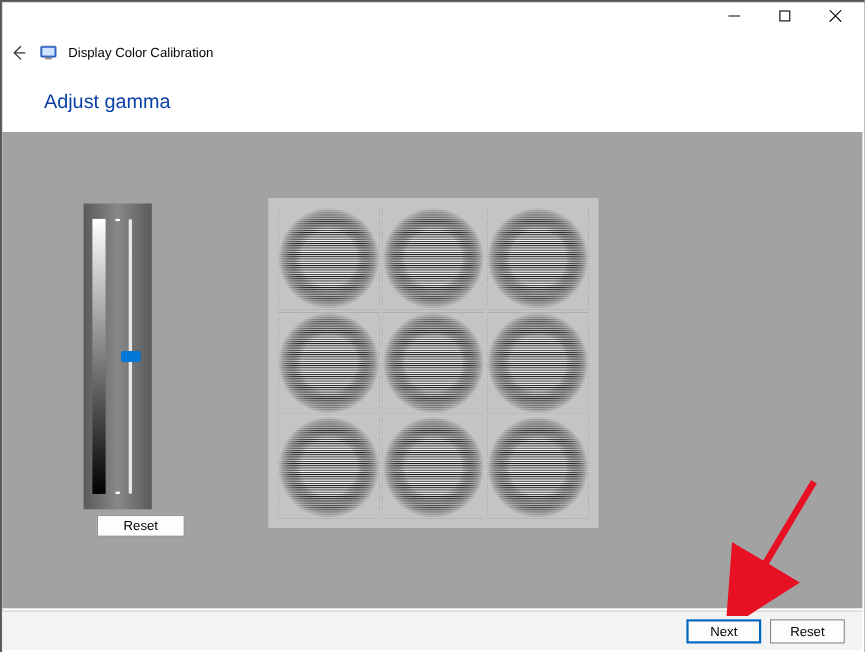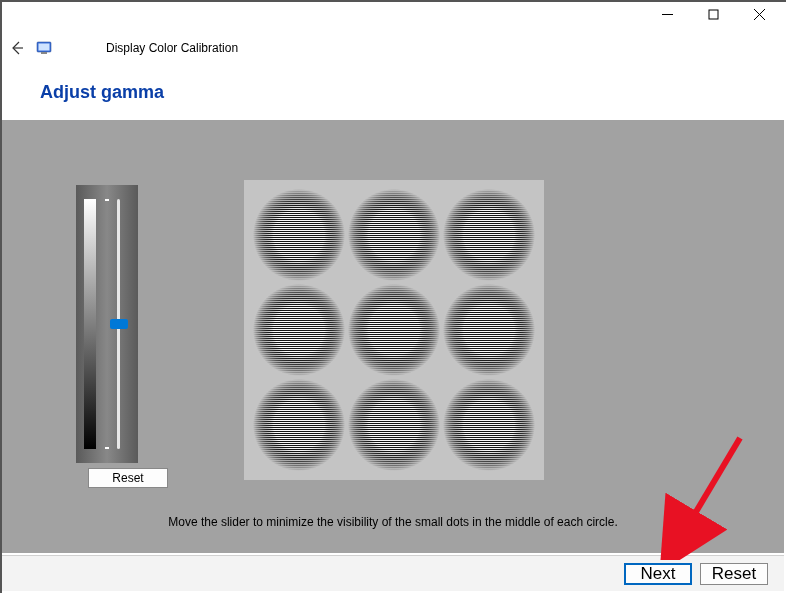--- a/index.html
+++ b/index.html
@@ -35,29 +35,28 @@
   .back-arrow {
     width: 18px; height: 18px;
     display:flex;align-items:center;justify-content:center;
     color:#333;
   }
   .app-icon {
     width:16px;height:16px;
   }
   .app-title {
     font-size: 12px;
-    margin-left: 44px;
   }
   
   .page-heading {
     position: absolute;
     top: 82px; left: 40px;
     font-size: 18px;
     color: #0a3fa8;
-    font-weight: 700;
+    font-weight: 400;
   }
   
   .main-area {
     position: absolute;
     top: 120px; left: 2px; right: 2px;
     bottom: 40px;
     background: #a2a2a2;
   }
   
   .slider-panel {
@@ -130,21 +129,21 @@
     height: 36px;
     background:#f3f3f3;
     border-top:1px solid #d0d0d0;
     display:flex; justify-content:flex-end; align-items:center;
     gap:8px; padding-right:16px;
   }
   .btn {
     min-width: 68px; height:22px;
     background:#fdfdfd;
     border:1px solid #888;
-    font-size:17px;
+    font-size:12px;
     display:flex;align-items:center;justify-content:center;
     padding: 0 10px;
   }
   .btn.primary {
     border:2px solid #0067c0;
   }
   
   .annot-arrow {
     position:absolute;
     pointer-events:none;
@@ -225,21 +224,20 @@
       <use href="#dot" x="245" y="55"></use>
       <use href="#dot" x="55" y="150"></use>
       <use href="#dot" x="150" y="150"></use>
       <use href="#dot" x="245" y="150"></use>
       <use href="#dot" x="55" y="245"></use>
       <use href="#dot" x="150" y="245"></use>
       <use href="#dot" x="245" y="245"></use>
     </svg>
   </div>
 
-  <div class="instruction">Move the slider to minimize the visibility of the small dots in the middle of each circle.</div>
 </div>
 
 <div class="footer">
   <div class="btn primary">Next</div>
   <div class="btn">Reset</div>
 </div>
 
 <svg class="annot-arrow" style="left:660px; top:430px;" width="100" height="130">
   <defs>
     <marker id="ah" markerWidth="12" markerHeight="12" refX="6" refY="6" orient="auto">

